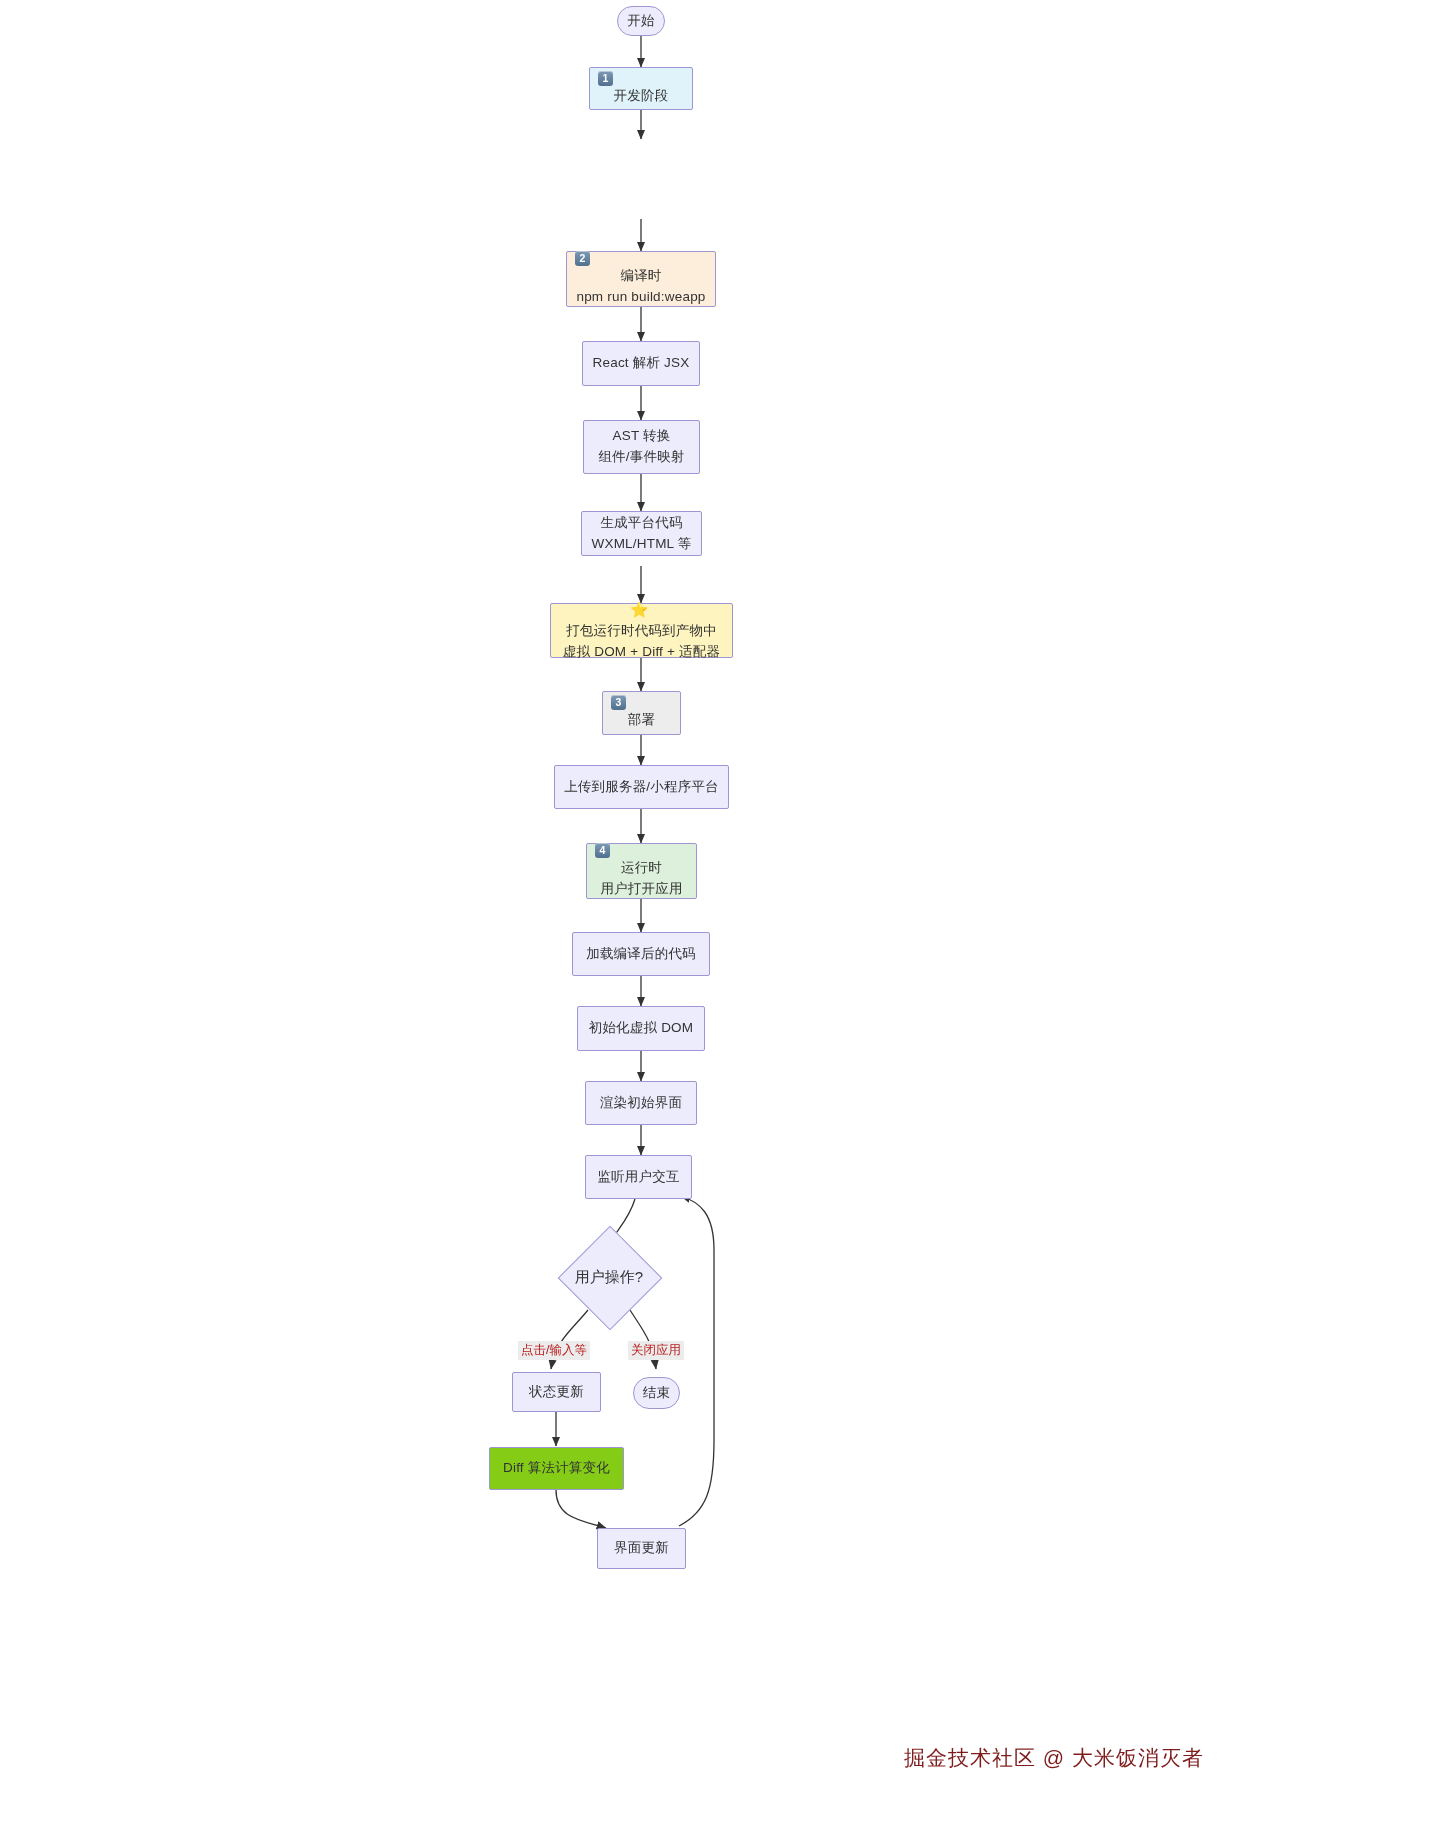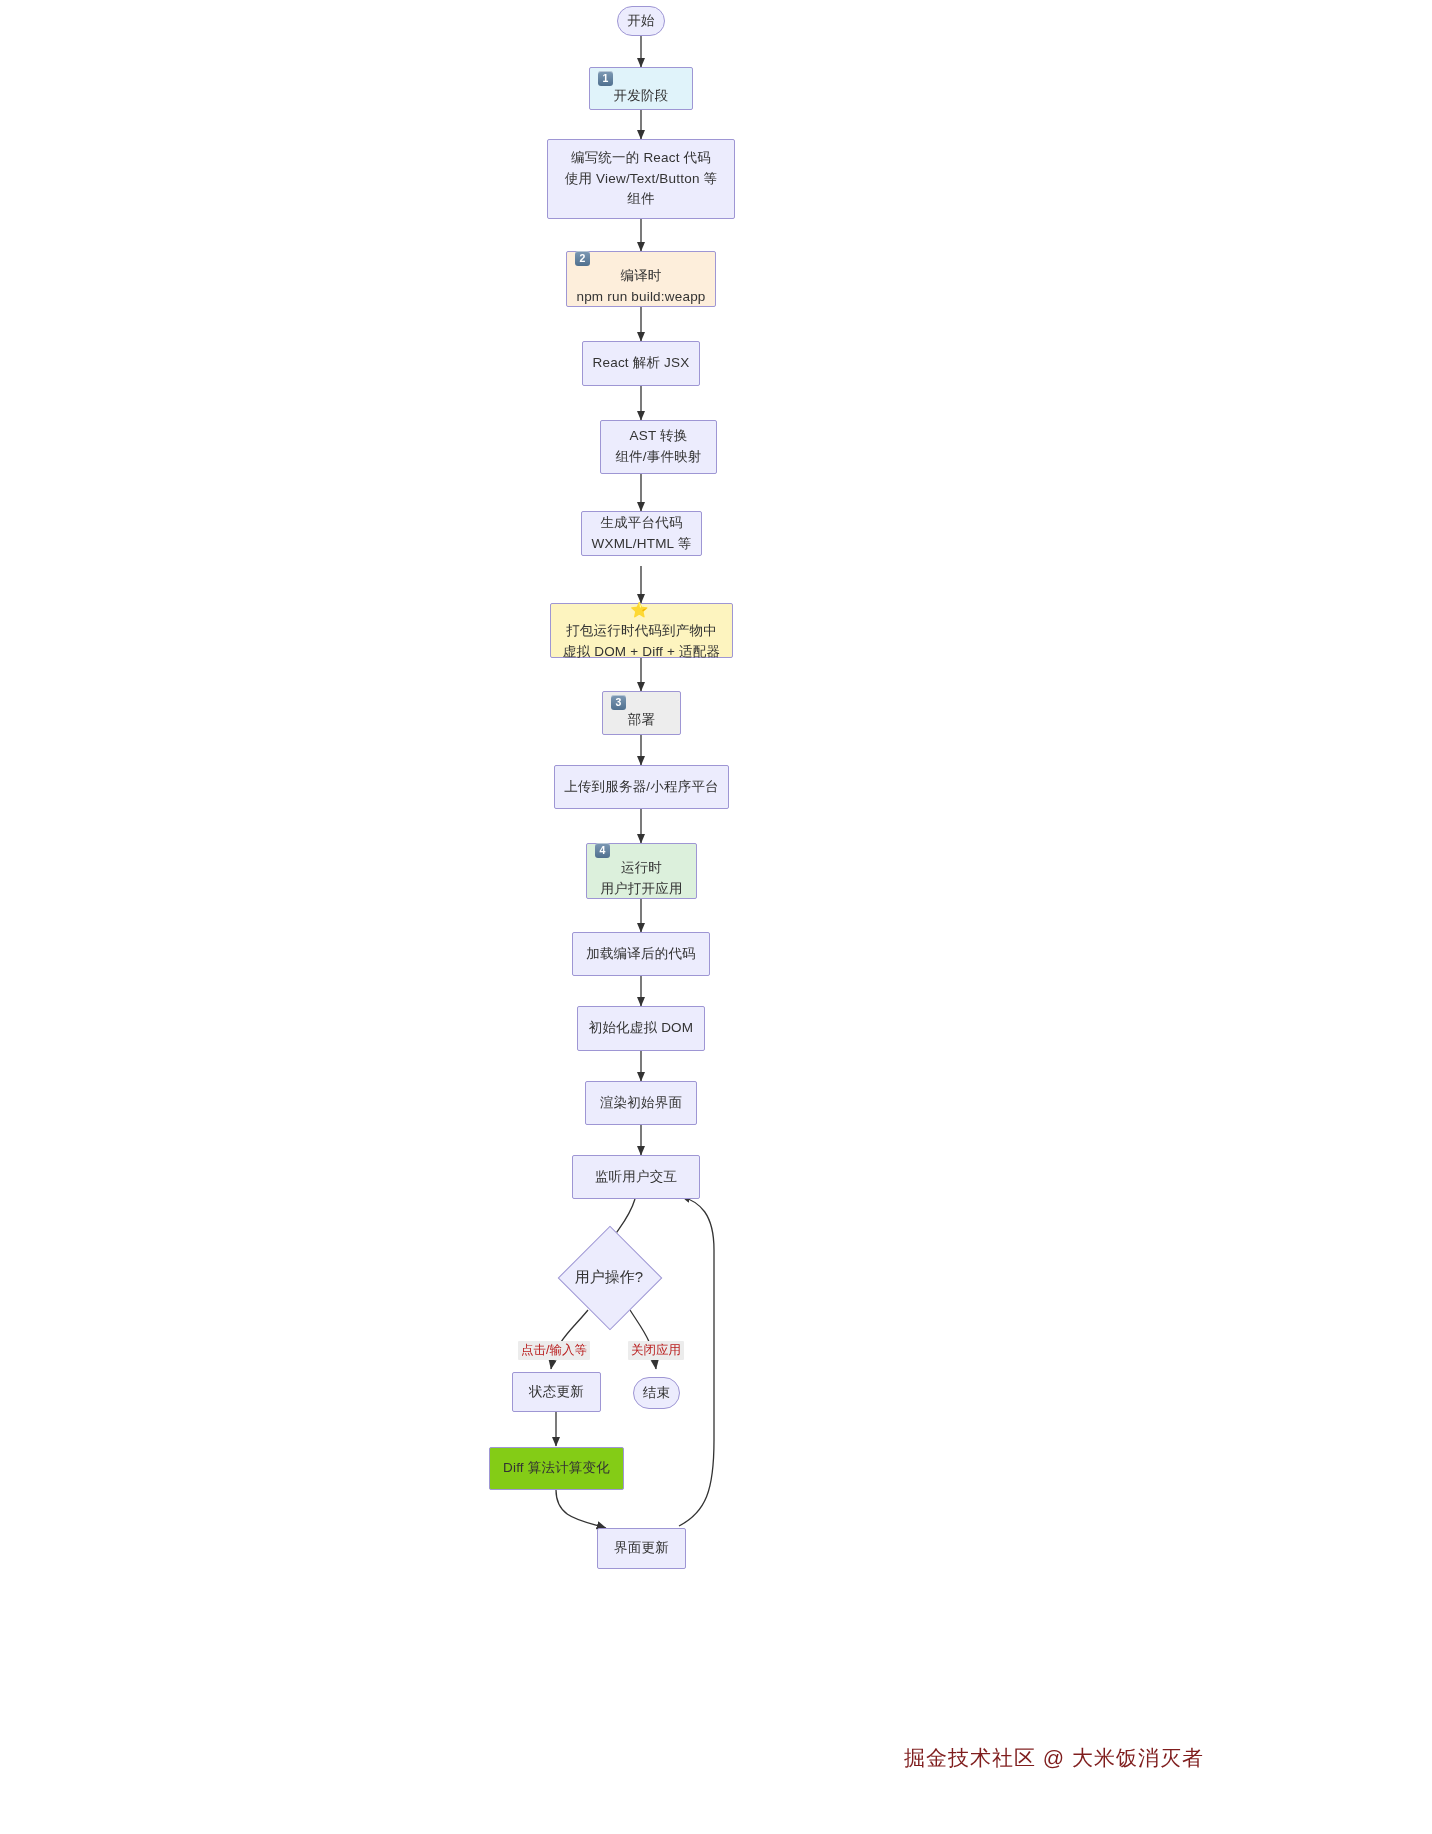--- a/index.html
+++ b/index.html
@@ -179,43 +179,36 @@
 
   <div class="node rect fill-blue" style="left:589px; top:67px; width:104px; height:43px;">
     <span class="lines">
       <span>
           <span class="badge">1</span>
           <span>开发阶段</span>
         </span>
     </span>
   </div>
 
-  <div class="node rect" style="left:547px; top:139px; width:188px; height:80px;">
-    <span class="lines">
-      <span>编写统一的 React 代码</span>
-      <span>使用 View/Text/Button 等</span>
-      <span>组件</span>
-    </span>
-  </div>
 
   <div class="node rect fill-cream" style="left:566px; top:251px; width:150px; height:56px;">
     <span class="lines">
       <span>
           <span class="badge">2</span>
           <span>编译时</span>
         </span>
       <span>npm run build:weapp</span>
     </span>
   </div>
 
   <div class="node rect" style="left:582px; top:341px; width:118px; height:45px;">
     <span class="lines">React 解析 JSX</span>
   </div>
 
-  <div class="node rect" style="left:583px; top:420px; width:117px; height:54px;margin-left:17px;">
+  <div class="node rect" style="left:583px; top:420px; width:117px; height:54px;">
     <span class="lines">
       <span>AST 转换</span>
       <span>组件/事件映射</span>
     </span>
   </div>
 
   <div class="node rect" style="left:581px; top:511px; width:121px; height:45px;">
     <span class="lines">
       <span>生成平台代码</span>
       <span>WXML/HTML 等</span>
@@ -260,21 +253,21 @@
   </div>
 
   <div class="node rect" style="left:577px; top:1006px; width:128px; height:45px;">
     <span class="lines">初始化虚拟 DOM</span>
   </div>
 
   <div class="node rect" style="left:585px; top:1081px; width:112px; height:44px;">
     <span class="lines">渲染初始界面</span>
   </div>
 
-  <div class="node rect" style="left:572px; top:1155px; width:128px; height:44px;">
+  <div class="node rect" style="left:585px; top:1155px; width:107px; height:44px;">
     <span class="lines">监听用户交互</span>
   </div>
 
   <div class="diamond-wrap" style="left:556px; top:1232px; width:106px; height:90px;">
     <div class="diamond-shape"></div>
     <div class="diamond-label">用户操作?</div>
   </div>
 
   <div class="edge-label" style="left:518px; top:1341px;">点击/输入等</div>
   <div class="edge-label" style="left:628px; top:1341px;">关闭应用</div>

